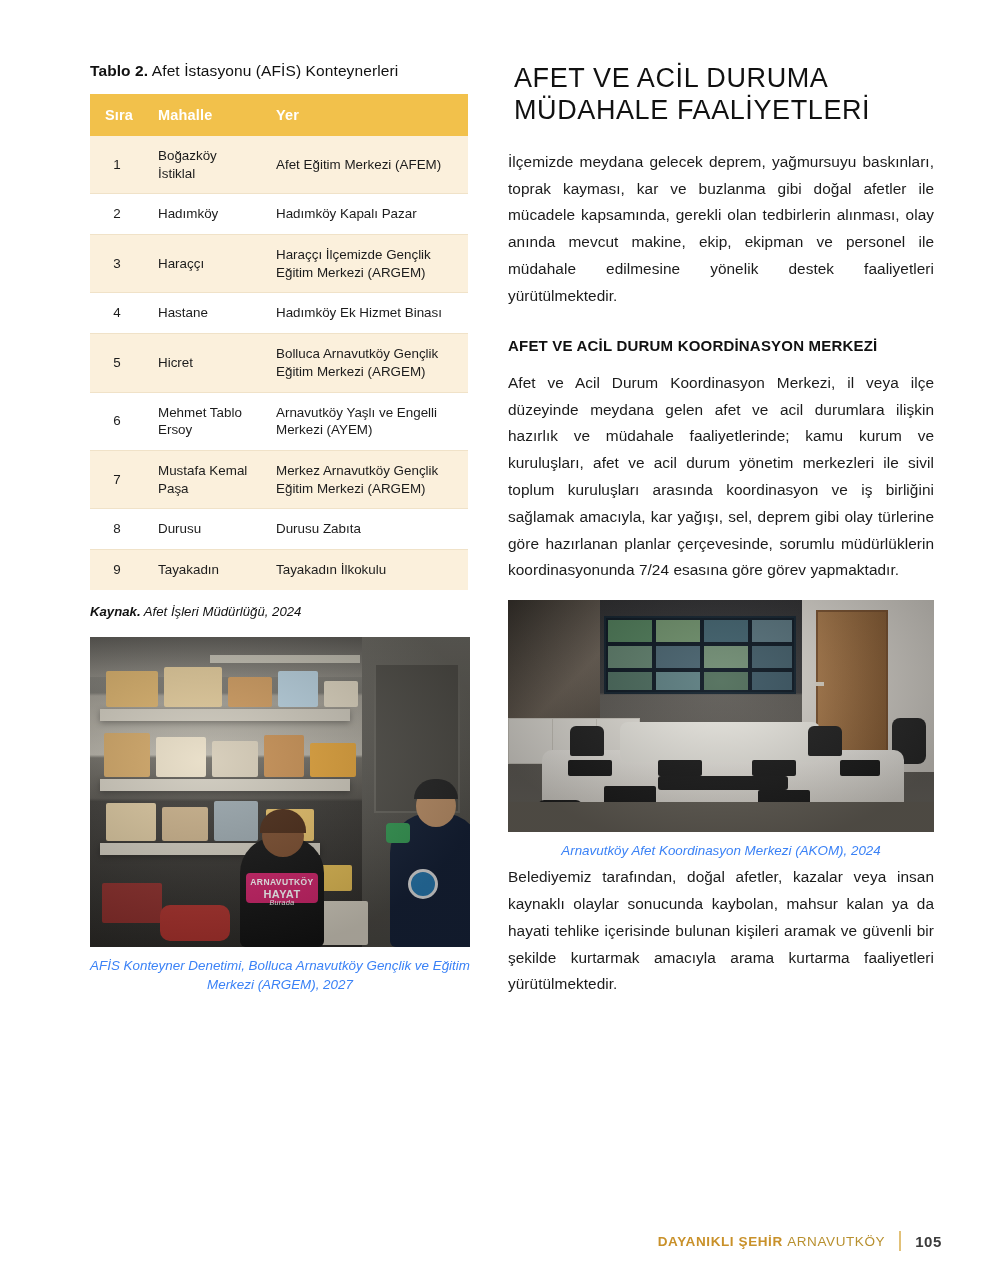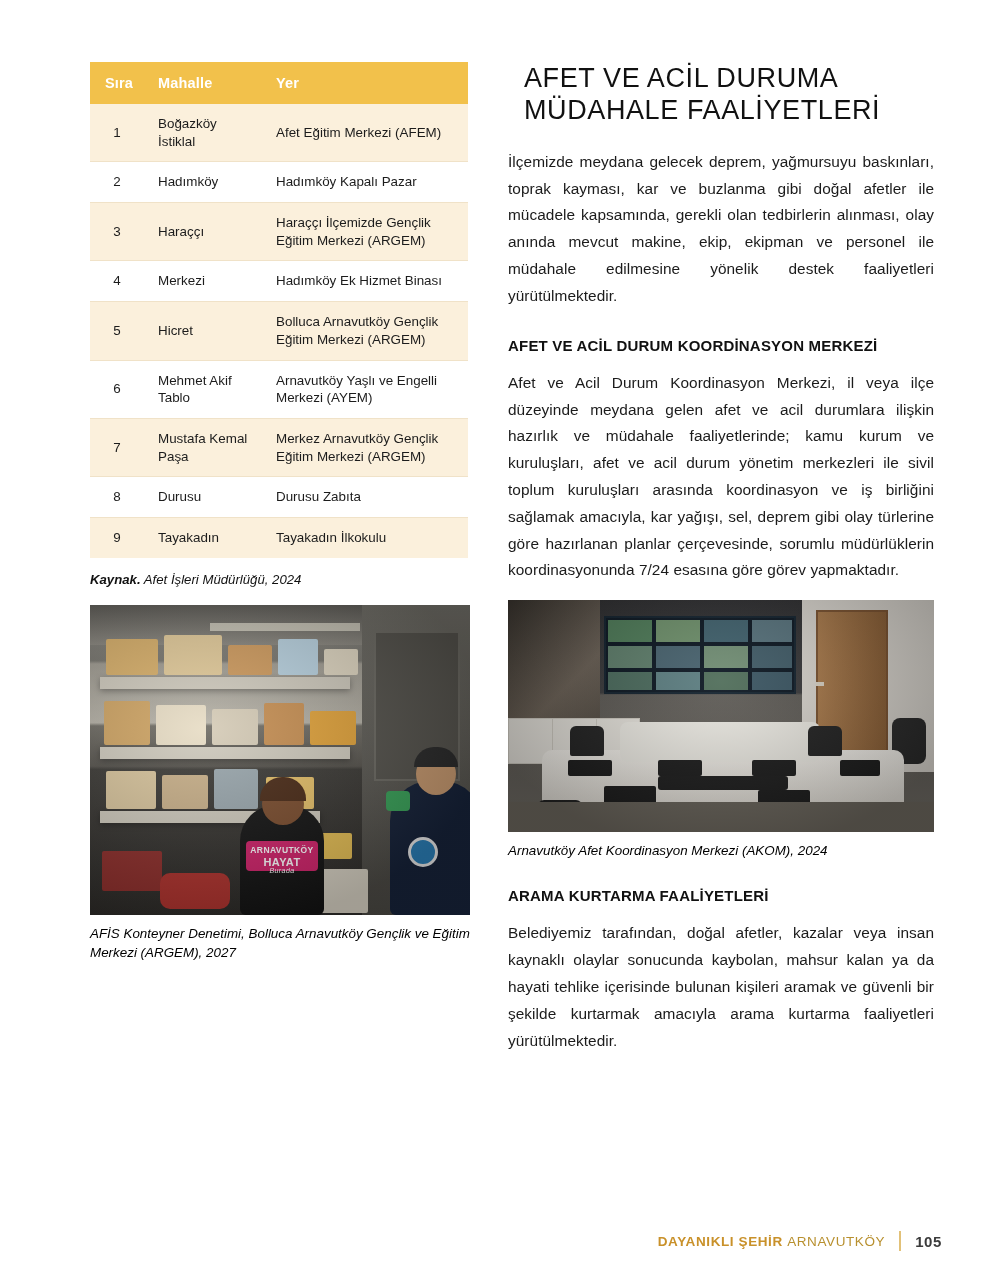--- a/index.html
+++ b/index.html
@@ -92,22 +92,23 @@
     height: 310px;
     position: relative;
     overflow: hidden;
     background: #6d6a63;
   }
   .photo-caption {
     font-size: 13.4px;
     font-style: italic;
     line-height: 1.42;
     margin-top: 9px;
-    color: #000000;
+    color: #3b82f6;
     width: 380px;
+    text-align: center;
   }
 
   
   .ph1-bg {
     position: absolute; inset: 0;
     background:
       linear-gradient(180deg,#8d8b84 0%,#78766f 18%,#a09c92 19%,#b5b1a6 38%,#6f6c64 39%,#55524c 52%,#3c3a36 53%,#2e2c29 100%);
   }
   .ph1-shelf { position:absolute; left:0; right:0; height:12px; background:#cfcabd; box-shadow:0 2px 6px rgba(0,0,0,.35); }
   .ph1-box { position:absolute; border-radius:2px; }
@@ -125,21 +126,21 @@
   .ph2-door { position:absolute; background:#9a7046; }
   .ph2-mat { position:absolute; background:#1d1d1d; border-radius:2px; }
 
   
   h1.sec-title {
     font-size: 27px;
     line-height: 1.2;
     font-weight: normal;
     letter-spacing: .6px;
     color: #111;
-    margin: 0 0 22px 16px;
+    margin: 0 0 22px 6px;
   }
   h2.sub-title {
     font-size: 15px;
     font-weight: bold;
     line-height: 1.35;
     letter-spacing: .2px;
     color: #111;
     margin: 26px 0 14px 0;
   }
   .r-p {
@@ -176,20 +177,24 @@
   .footer .f-page { color: #3b3b3b; font-weight: bold; font-size: 15px; }
 </style>
 </head>
 <body>
 
 <div class="page">
   <div class="columns">
 
     <div class="col-left">
 
+      <div class="table-caption">
+        <b>Tablo 2.</b>
+        <span class="cap-rest">Afet İstasyonu (AFİS) Konteynerleri</span>
+      </div>
 
       <table class="afis">
         <colgroup>
           <col class="w-no">
             <col class="w-mah">
             <col class="w-yer">
         </colgroup>
         <thead>
           <tr>
             <th class="c-no" style="text-align:center;">Sıra</th>
@@ -208,31 +213,31 @@
             <td>Hadımköy</td>
             <td>Hadımköy Kapalı Pazar</td>
           </tr>
           <tr class="odd">
             <td class="c-no">3</td>
             <td>Haraççı</td>
             <td>Haraççı İlçemizde Gençlik Eğitim Merkezi (ARGEM)</td>
           </tr>
           <tr class="even">
             <td class="c-no">4</td>
-            <td>Merkezi</td>
+            <td>Hastane</td>
             <td>Hadımköy Ek Hizmet Binası</td>
           </tr>
           <tr class="odd">
             <td class="c-no">5</td>
             <td>Hicret</td>
             <td>Bolluca Arnavutköy Gençlik Eğitim Merkezi (ARGEM)</td>
           </tr>
           <tr class="even">
             <td class="c-no">6</td>
-            <td>Mehmet Akif Tablo</td>
+            <td>Mehmet Tablo Ersoy</td>
             <td>Arnavutköy Yaşlı ve Engelli Merkezi (AYEM)</td>
           </tr>
           <tr class="odd">
             <td class="c-no">7</td>
             <td>Mustafa Kemal Paşa</td>
             <td>Merkez Arnavutköy Gençlik Eğitim Merkezi (ARGEM)</td>
           </tr>
           <tr class="even">
             <td class="c-no">8</td>
             <td>Durusu</td>
@@ -363,21 +368,20 @@
         <div class="ph2-chair" style="top:126px;left:62px;width:34px;height:30px;"></div>
         <div class="ph2-chair" style="top:126px;left:300px;width:34px;height:30px;"></div>
         <div class="ph2-chair" style="top:200px;left:30px;width:44px;height:32px;"></div>
         <div class="ph2-chair" style="top:204px;left:348px;width:44px;height:28px;"></div>
 
         <div style="position:absolute;bottom:0;left:0;right:0;height:30px;background:#6a655c;"></div>
         <div style="position:absolute;inset:0;background:radial-gradient(ellipse at 50% 35%, rgba(255,255,255,.07), rgba(0,0,0,.28) 80%);"></div>
       </div>
       <div class="photo-caption" style="width:426px;">Arnavutköy Afet Koordinasyon Merkezi (AKOM), 2024</div>
 
-      <h2 class="sub-title">ARAMA KURTARMA FAALİYETLERİ</h2>
       <p class="r-p">Belediyemiz tarafından, doğal afetler, kazalar veya insan kaynaklı olaylar sonucunda kaybolan, mahsur kalan ya da hayati tehlike içerisinde bulunan kişileri aramak ve güvenli bir şekilde kurtarmak amacıyla arama kurtarma faaliyetleri yürütülmektedir.</p>
     </div>
   </div>
 
   <div class="footer">
     <div class="f-brand">
       <span>DAYANIKLI ŞEHİR</span>
       <span class="light">ARNAVUTKÖY</span>
     </div>
     <div class="f-sep"></div>

